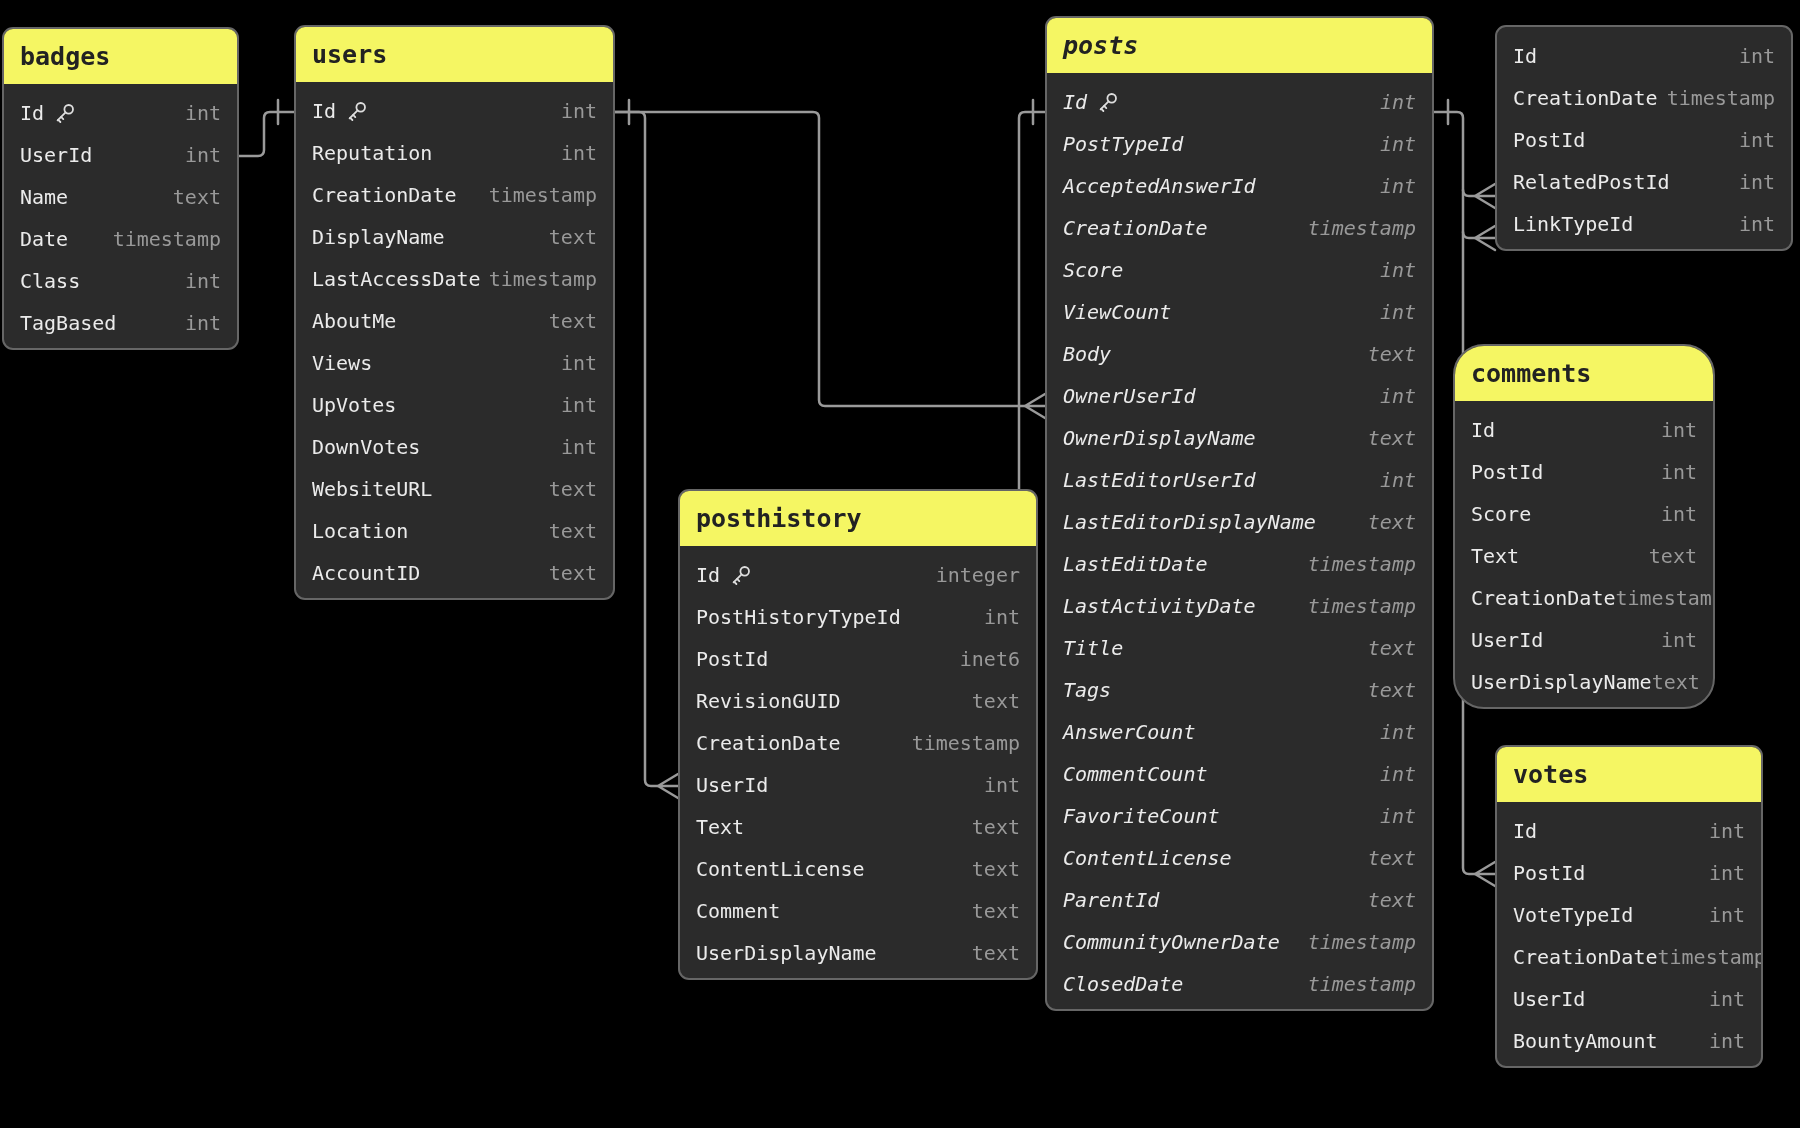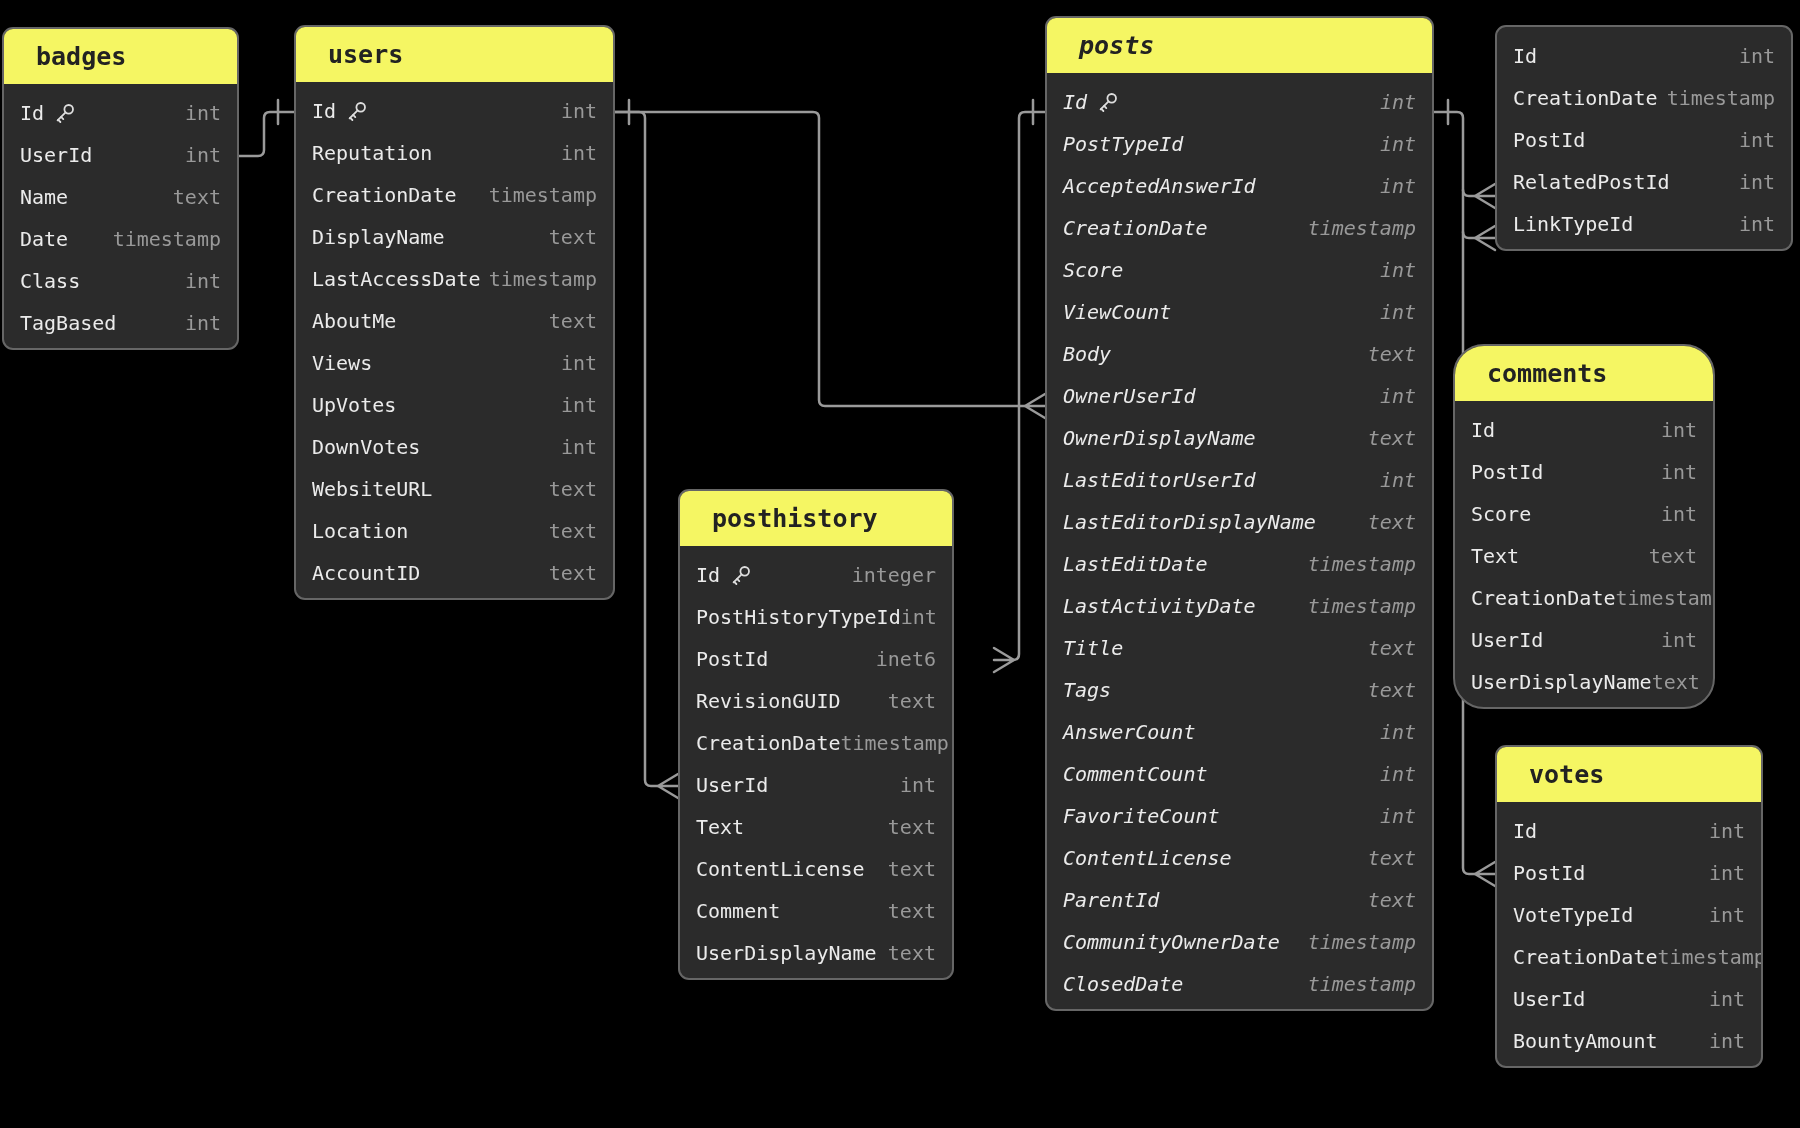--- a/index.html
+++ b/index.html
@@ -12,21 +12,21 @@
   #edges{position:absolute;left:0;top:0;width:1800px;height:1128px;pointer-events:none;}
   .edge{fill:none;stroke:var(--edge,#9a9a9a);stroke-width:2.5;stroke-linecap:round;stroke-linejoin:round;}
   .table{
     position:absolute;box-sizing:border-box;
     background:var(--table-bg,#2b2b2b);
     border:2px solid var(--table-border,#666);
     border-radius:11px;overflow:hidden;
   }
   .thead{
     height:55px;background:var(--header-fill,#f5f663);
-    display:flex;align-items:center;padding:0 32px;
+    display:flex;align-items:center;padding:0 16px;
   }
   .title{font-weight:bold;font-size:25px;color:var(--title-text,#222);letter-spacing:0px;}
   .tbody{padding:8px 0 4px 0;}
   .row{
     height:42px;display:flex;align-items:center;justify-content:space-between;
     padding:0 16px;font-size:20px;white-space:nowrap;
   }
   .cname{color:var(--name-text,#ebebeb);display:flex;align-items:center;gap:9px;}
   .ctype{color:var(--type-text,#999);}
   .key-icon{flex:0 0 auto;}
@@ -199,21 +199,21 @@
     <span class="ctype">text</span>
   </div>
         <div class="row">
     <span class="cname">
             <span class="nm">AccountID</span>
           </span>
     <span class="ctype">text</span>
   </div>
       </div>
   </div>
-    <div class="table" style="left: 678px; top: 489px; width: 276px;">
+    <div class="table" style="left: 678px; top: 489px; width: 360px;">
     <div class="thead">
       <span class="title">posthistory</span>
     </div>
     <div class="tbody">
         <div class="row">
     <span class="cname">
             <span class="nm">Id</span>
             <svg class="key-icon" width="23" height="23" viewBox="0 0 23 23" fill="none" stroke="#dedede" stroke-width="1.8" stroke-linecap="round">
               <circle cx="15.7" cy="7.3" r="4.3"></circle>
               <path d="M12.6 10.4 L4.6 18.4"></path>

